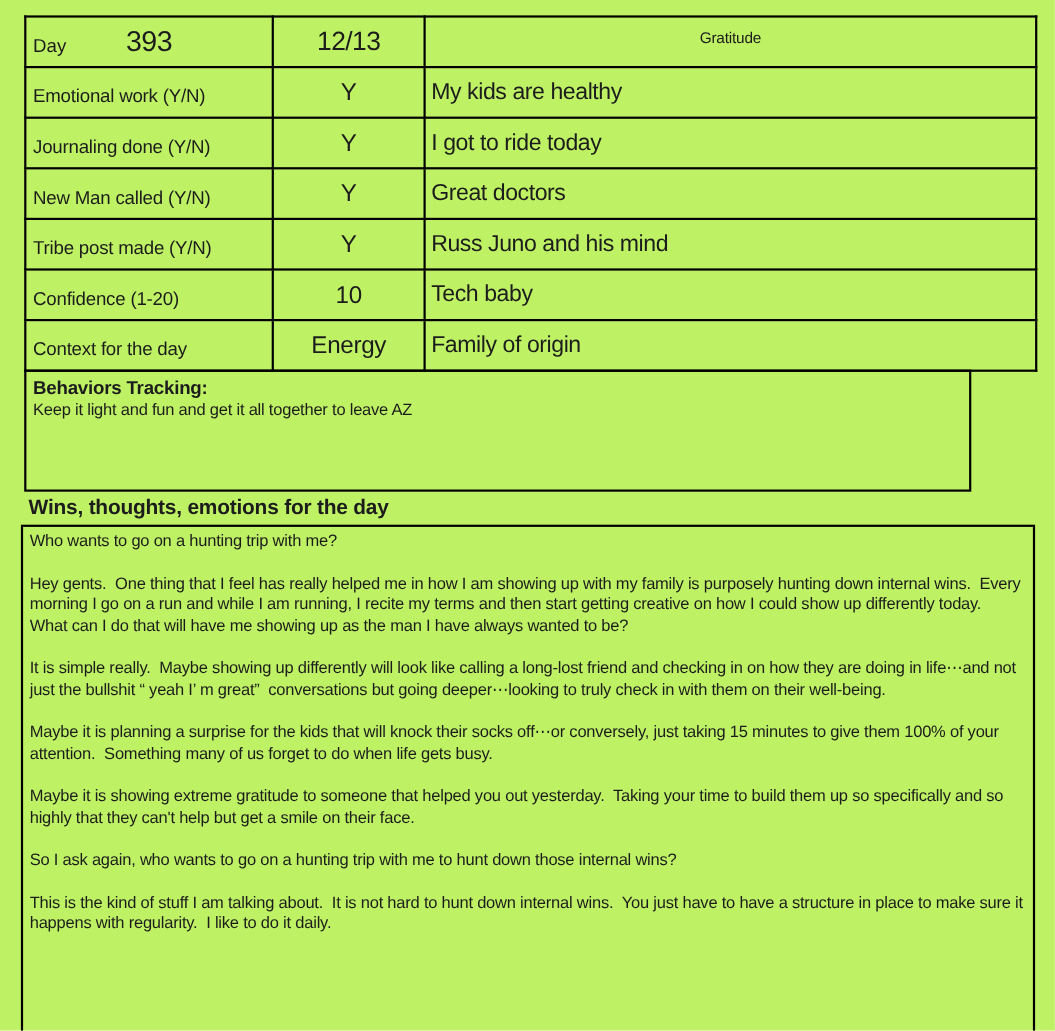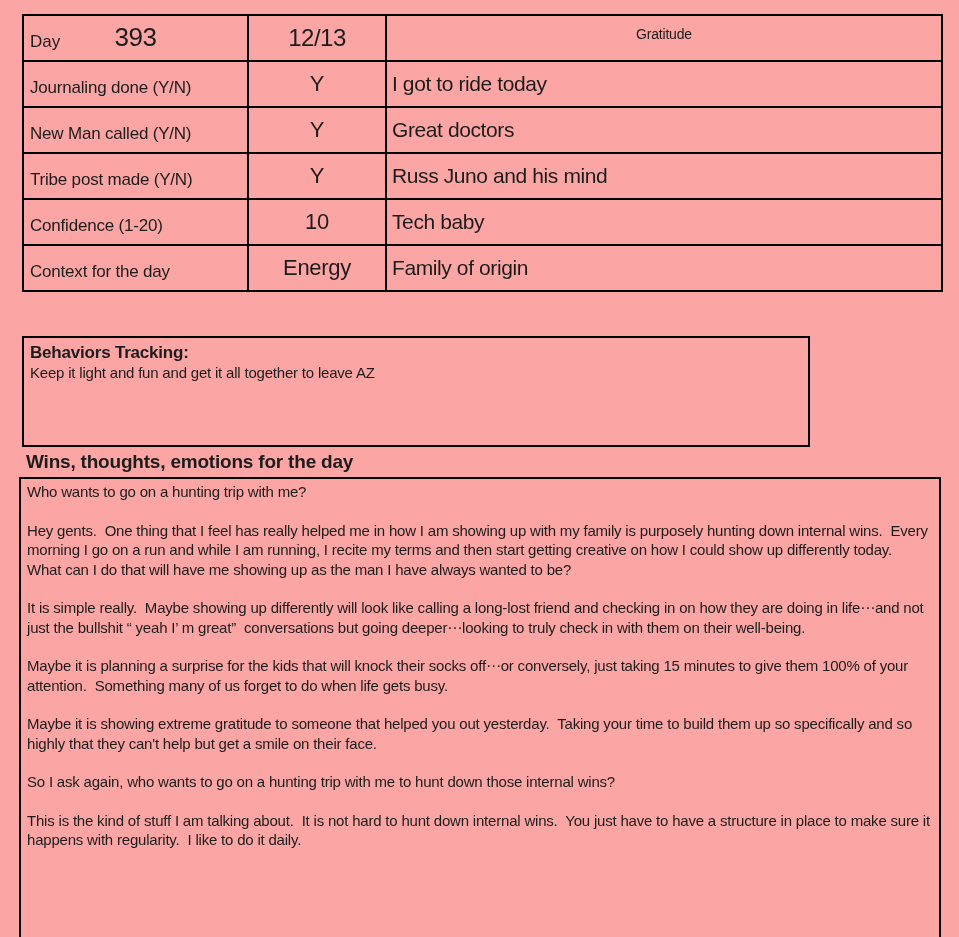--- a/index.html
+++ b/index.html
@@ -5,21 +5,21 @@
   * { box-sizing: border-box; margin: 0; padding: 0; }
   html, body { background: #fff; }
   body {
     font-family: "Liberation Sans", "DejaVu Sans", sans-serif;
     color: #1c1c1c;
   }
   .sheet {
     position: relative;
     width: 959px;
     height: 937px;
-    background: #fca5a5;
+    background: #bef264;
     overflow: hidden;
   }
 
   
   table.tracker {
     position: absolute;
     left: 22px;
     top: 14px;
     border-collapse: collapse;
     table-layout: fixed;
@@ -75,21 +75,21 @@
     vertical-align: bottom;
     padding-bottom: 8px;
     letter-spacing: -0.2px;
   }
 
   
   .behaviors-box {
     position: absolute;
     left: 22px;
     top: 336px;
-    width: 788px;
+    width: 861px;
     height: 111px;
     border: 2px solid #000;
     padding: 5px 6px 0 6px;
   }
   .behaviors-title {
     font-size: 17px;
     font-weight: bold;
     letter-spacing: -0.2px;
   }
   .behaviors-note {
@@ -134,20 +134,25 @@
     <tbody>
         <tr>
       <td class="header-left">
         <span>Day</span>
         <span class="day-number">393</span>
       </td>
       <td class="header-date">12/13</td>
       <td class="no-border header-grat">Gratitude</td>
     </tr>
     <tr>
+      <td class="label-cell">Emotional work  (Y/N)</td>
+      <td class="value-cell">Y</td>
+      <td class="grat-cell">My kids are healthy</td>
+    </tr>
+    <tr>
       <td class="label-cell">Journaling done (Y/N)</td>
       <td class="value-cell">Y</td>
       <td class="grat-cell">I got to ride today</td>
     </tr>
     <tr>
       <td class="label-cell">New Man called (Y/N)</td>
       <td class="value-cell">Y</td>
       <td class="grat-cell">Great doctors</td>
     </tr>
     <tr>

